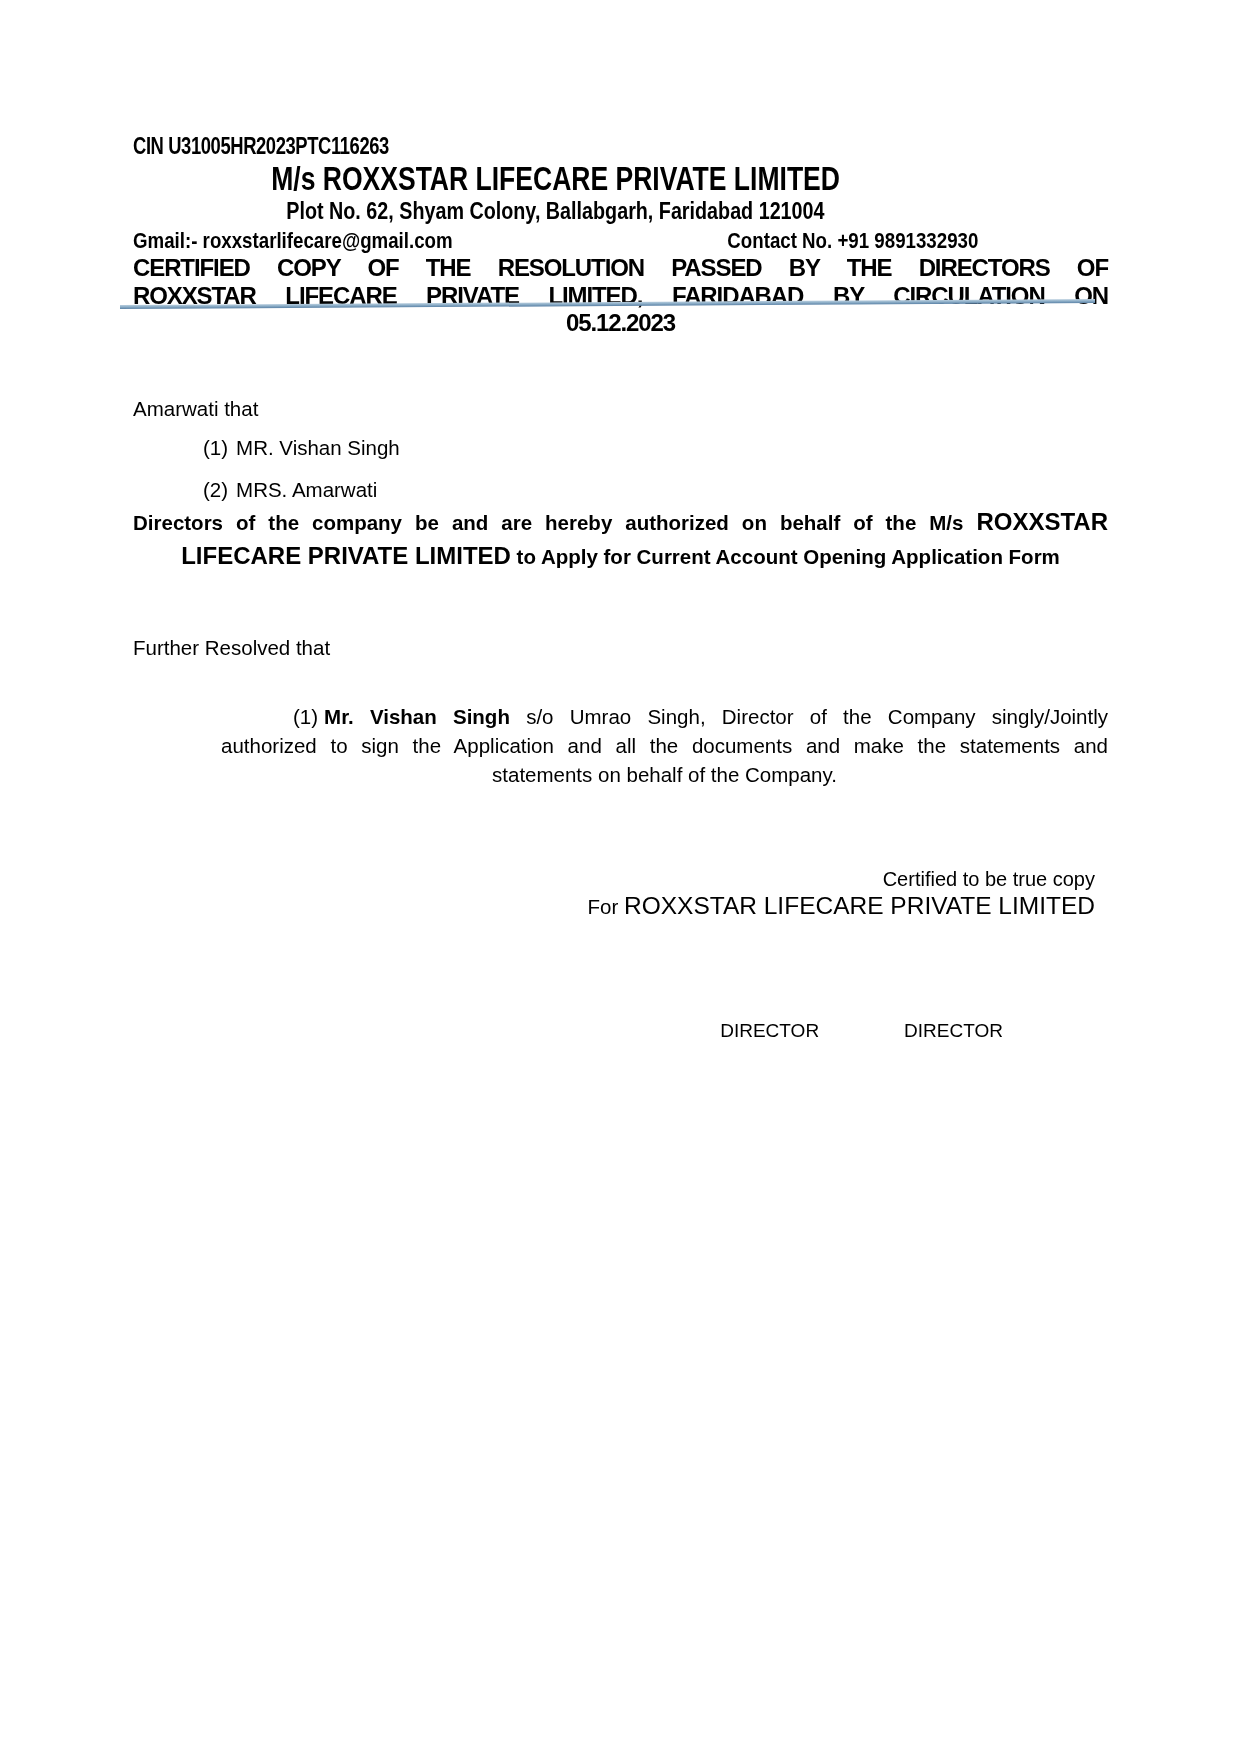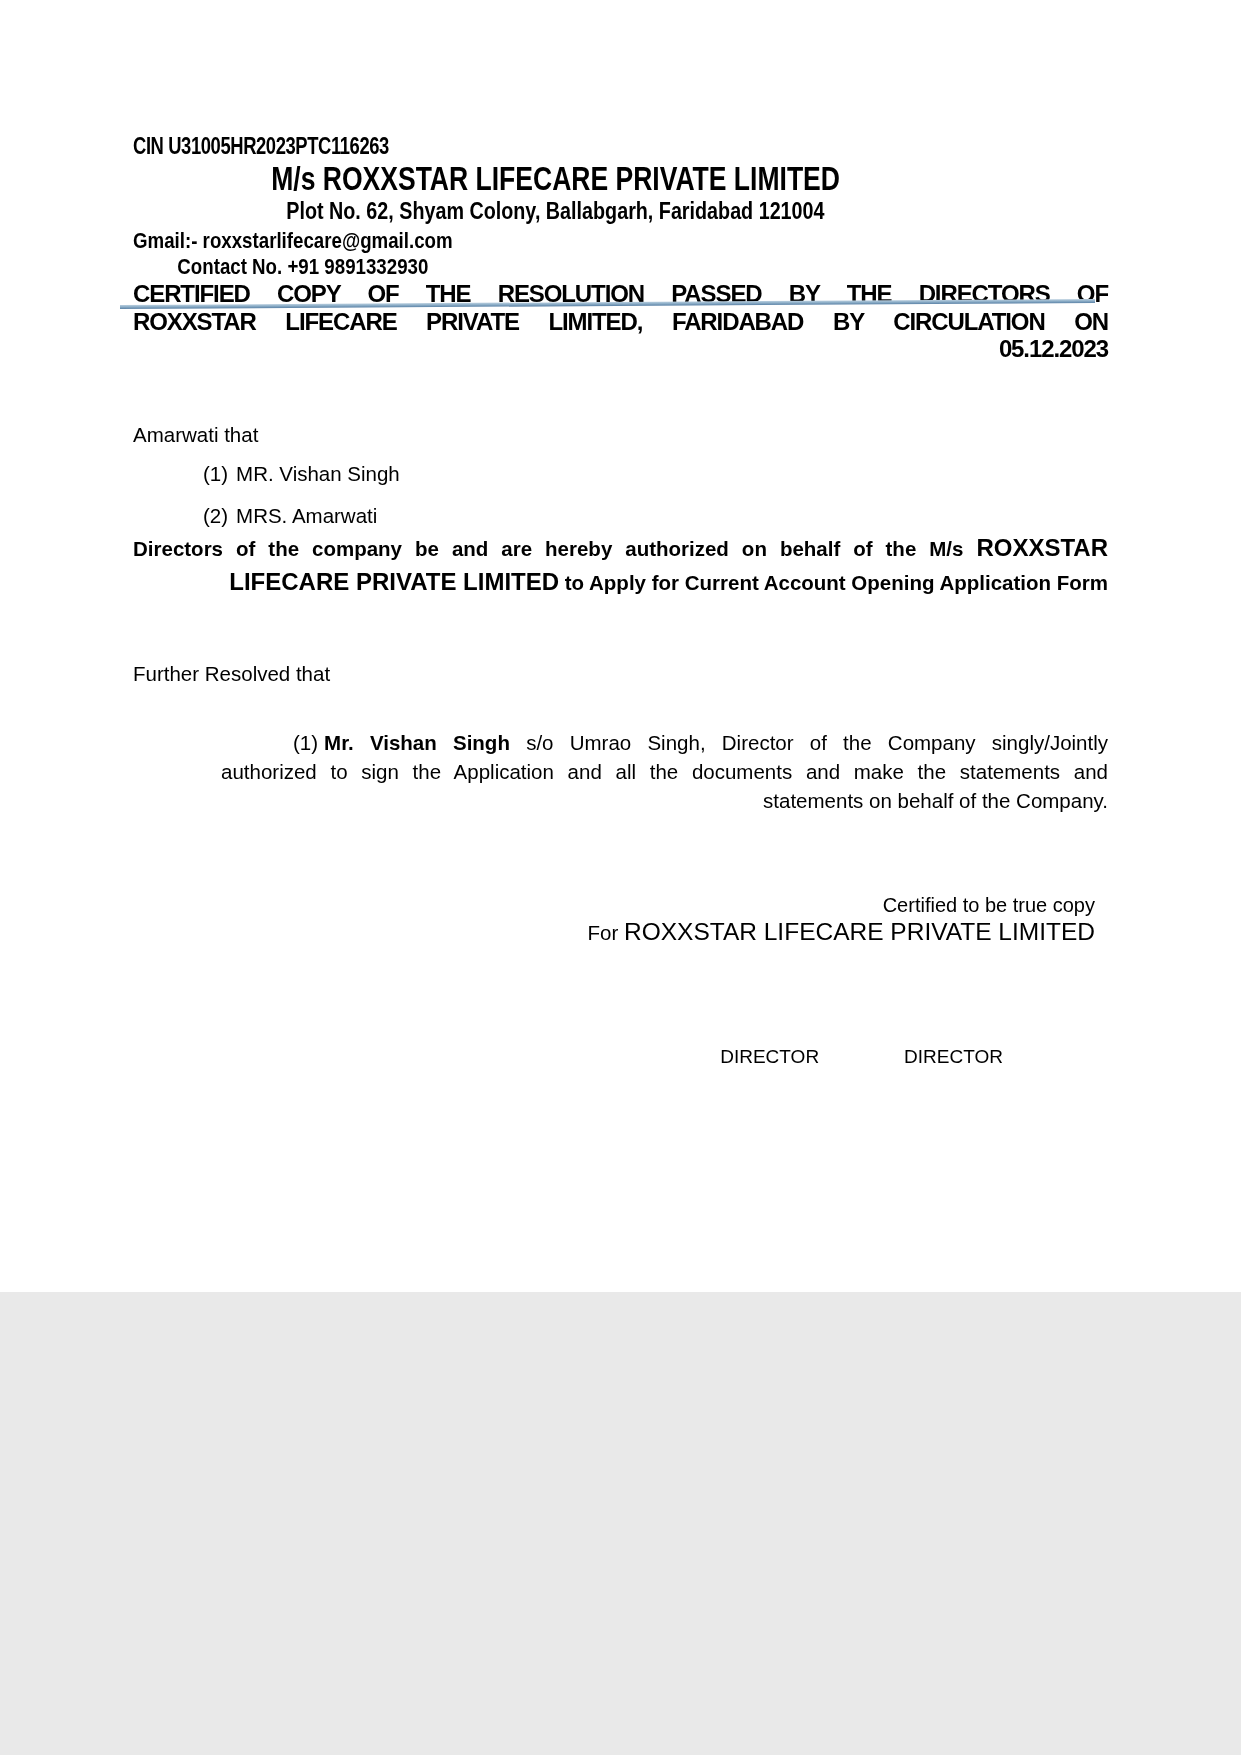--- a/index.html
+++ b/index.html
@@ -1,19 +1,19 @@
 <!DOCTYPE html>
 <html><head>
 <meta charset="utf-8">
 <style>
   html, body { margin: 0; padding: 0; background: #e9e9e9; }
   .page {
     position: relative;
     width: 1241px;
-    height: 1292px;
+    height: 1755px;
     margin: 0 auto;
     background: #ffffff;
     font-family: "Liberation Sans", sans-serif;
     color: #000000;
     overflow: hidden;
   }
   .content {
     position: absolute;
     left: 133px;
     top: 133px;
@@ -48,21 +48,20 @@
   .address > span { display: inline-block; transform: scaleX(0.84); transform-origin: 50% 50%; }
   .contact-row {
     margin-top: 2px;
     display: flex;
     justify-content: space-between;
     align-items: baseline;
     font-weight: bold;
     font-size: 22px;
     line-height: 26px;
     white-space: nowrap;
-    flex-direction: column;
   }
   .contact-row .left  { display: inline-block; transform: scaleX(0.85); transform-origin: 0 50%; }
   .contact-row .right { display: inline-block; transform: scaleX(0.85); transform-origin: 100% 50%; }
 
   .divider {
     position: absolute;
     left: 120px;
     top: 305px;
     width: 975px;
     height: 4px;
@@ -72,21 +71,21 @@
   }
 
   
   .res-title {
     font-weight: bold;
     font-size: 24px;
     line-height: 27.5px;
     letter-spacing: -1.1px;
   }
   .jline { text-align: justify; text-align-last: justify; }
-  .lline { text-align: right; }
+  .lline { text-align: center; }
 
   .body-text { font-size: 20.5px; line-height: 29px; }
 
   .resolved-label { margin-top: 57px; }
   .director-item { margin-left: 70px; }
   .director-item.first  { margin-top: 10px; }
   .director-item.second { margin-top: 13px; }
   .director-item .num { margin-right: 8px; }
 
   .auth-para { margin-top: 1px; font-weight: bold; }

